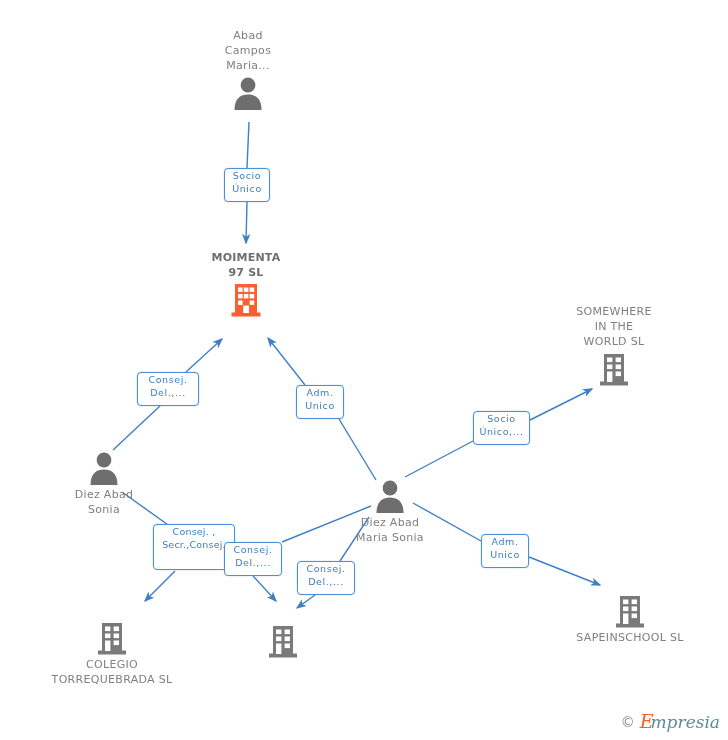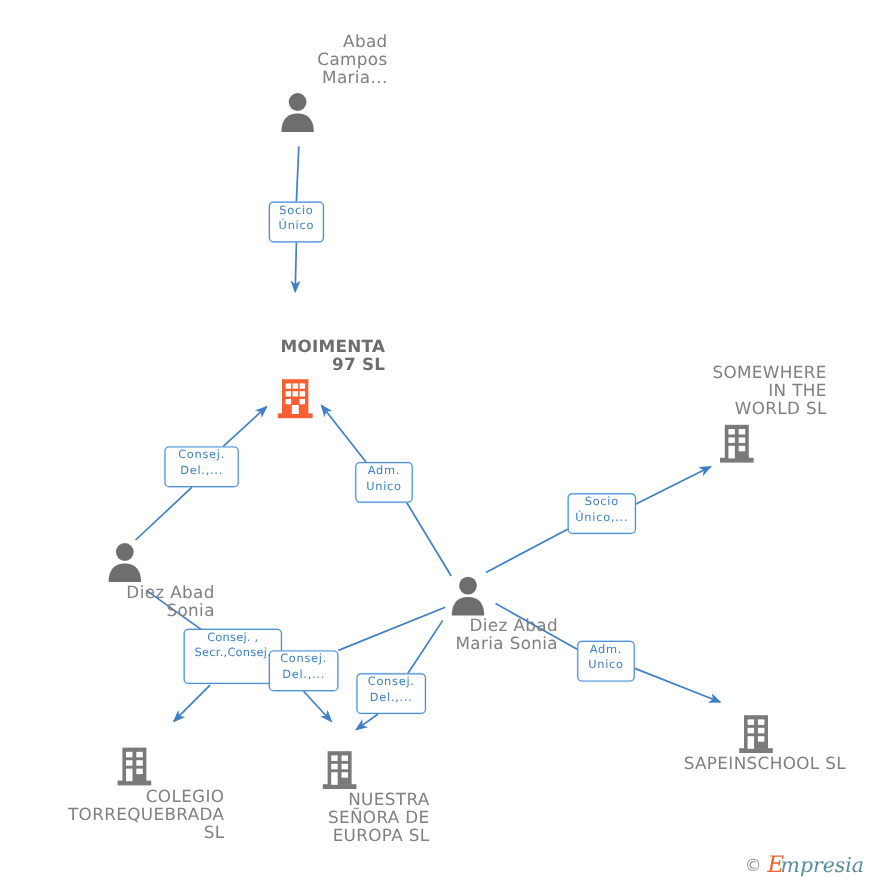--- a/index.html
+++ b/index.html
@@ -29,32 +29,30 @@
     height: 740px;
     pointer-events: none;
   }
   .node {
     position: absolute;
     text-align: center;
     width: 150px;
     margin-left: -75px;
   }
   .node-title {
-    font-size: 14px;
+    font-size: 11px;
     line-height: 15px;
     color: #808080;
     letter-spacing: 0.3px;
     white-space: pre-line;
-    text-align: right;
   }
   .node-title.company-root {
     font-weight: bold;
     color: #6e6e6e;
     letter-spacing: 0.2px;
-    margin-top: 32px;
   }
   .icon-wrap {
     display: block;
     margin: 2px auto 0 auto;
     width: 34px;
     height: 36px;
   }
   .icon-wrap.below {
     margin-bottom: 1px;
   }
@@ -251,23 +249,20 @@
         <rect x="7" y="3" width="20" height="28" fill="#7a7a7a"></rect>
         <rect x="3" y="30.5" width="28" height="4" fill="#7a7a7a"></rect>
         <rect x="10" y="6.5" width="5.4" height="4.6" fill="#ffffff"></rect>
         <rect x="18.6" y="6.5" width="5.4" height="4.6" fill="#ffffff"></rect>
         <rect x="10" y="13.5" width="5.4" height="4.6" fill="#ffffff"></rect>
         <rect x="18.6" y="13.5" width="5.4" height="4.6" fill="#ffffff"></rect>
         <rect x="10" y="20.5" width="5.4" height="10.5" fill="#ffffff"></rect>
         <rect x="18.6" y="20.5" width="5.4" height="4.6" fill="#ffffff"></rect>
       </svg>
     </span>
-    <div class="node-title">NUESTRA
-SEÑORA DE
-EUROPA SL</div>
   </div>
 
   <div class="label-box" style="left:224px; top:168px; width:46px; height:34px;">Socio
 Único</div>
 
   <div class="label-box" style="left:137px; top:372px; width:62px; height:34px;">Consej.
 Del.,...</div>
 
   <div class="label-box" style="left:296px; top:385px; width:48px; height:34px;">Adm.
 Unico</div>

